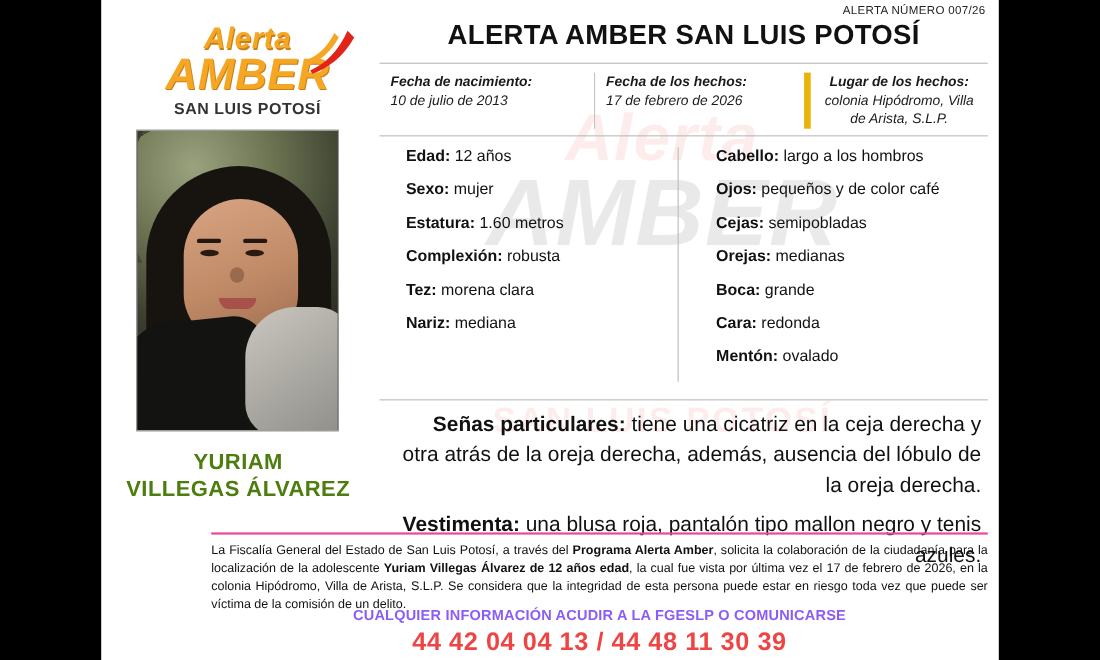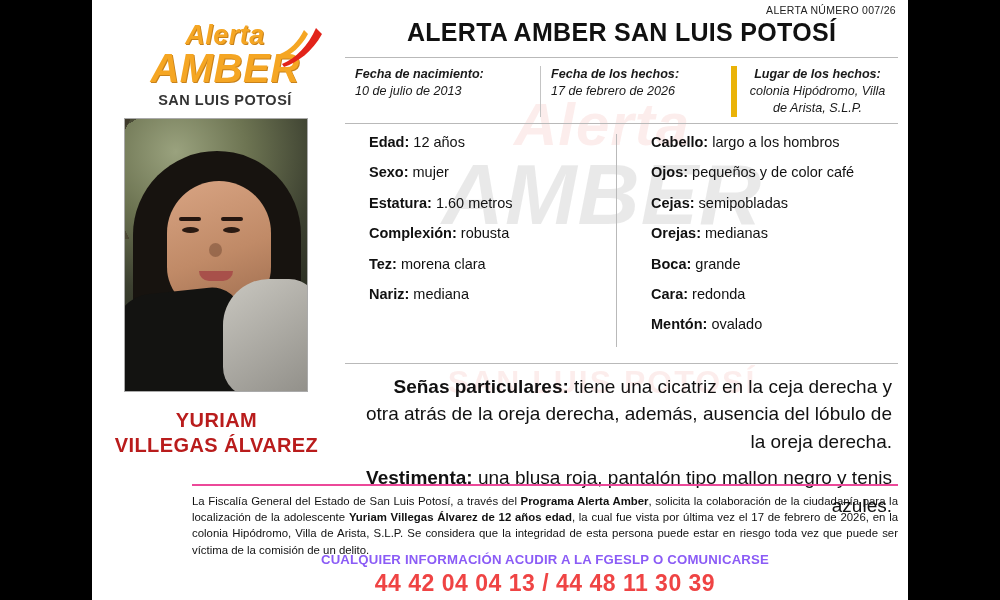--- a/index.html
+++ b/index.html
@@ -194,21 +194,21 @@
     border-radius: 46px 30px 10px 30px;
   }
   .name-block {
     position: absolute;
     left: 22px;
     top: 408px;
     width: 205px;
     text-align: center;
     font-size: 20px;
     font-weight: bold;
-    color: #b91c1c;
+    color: #4d7c0f;
     line-height: 1.25;
     letter-spacing: 0.4px;
   }
   
   .content {
     position: absolute;
     left: 253px;
     top: 8px;
     right: 10px;
   }

